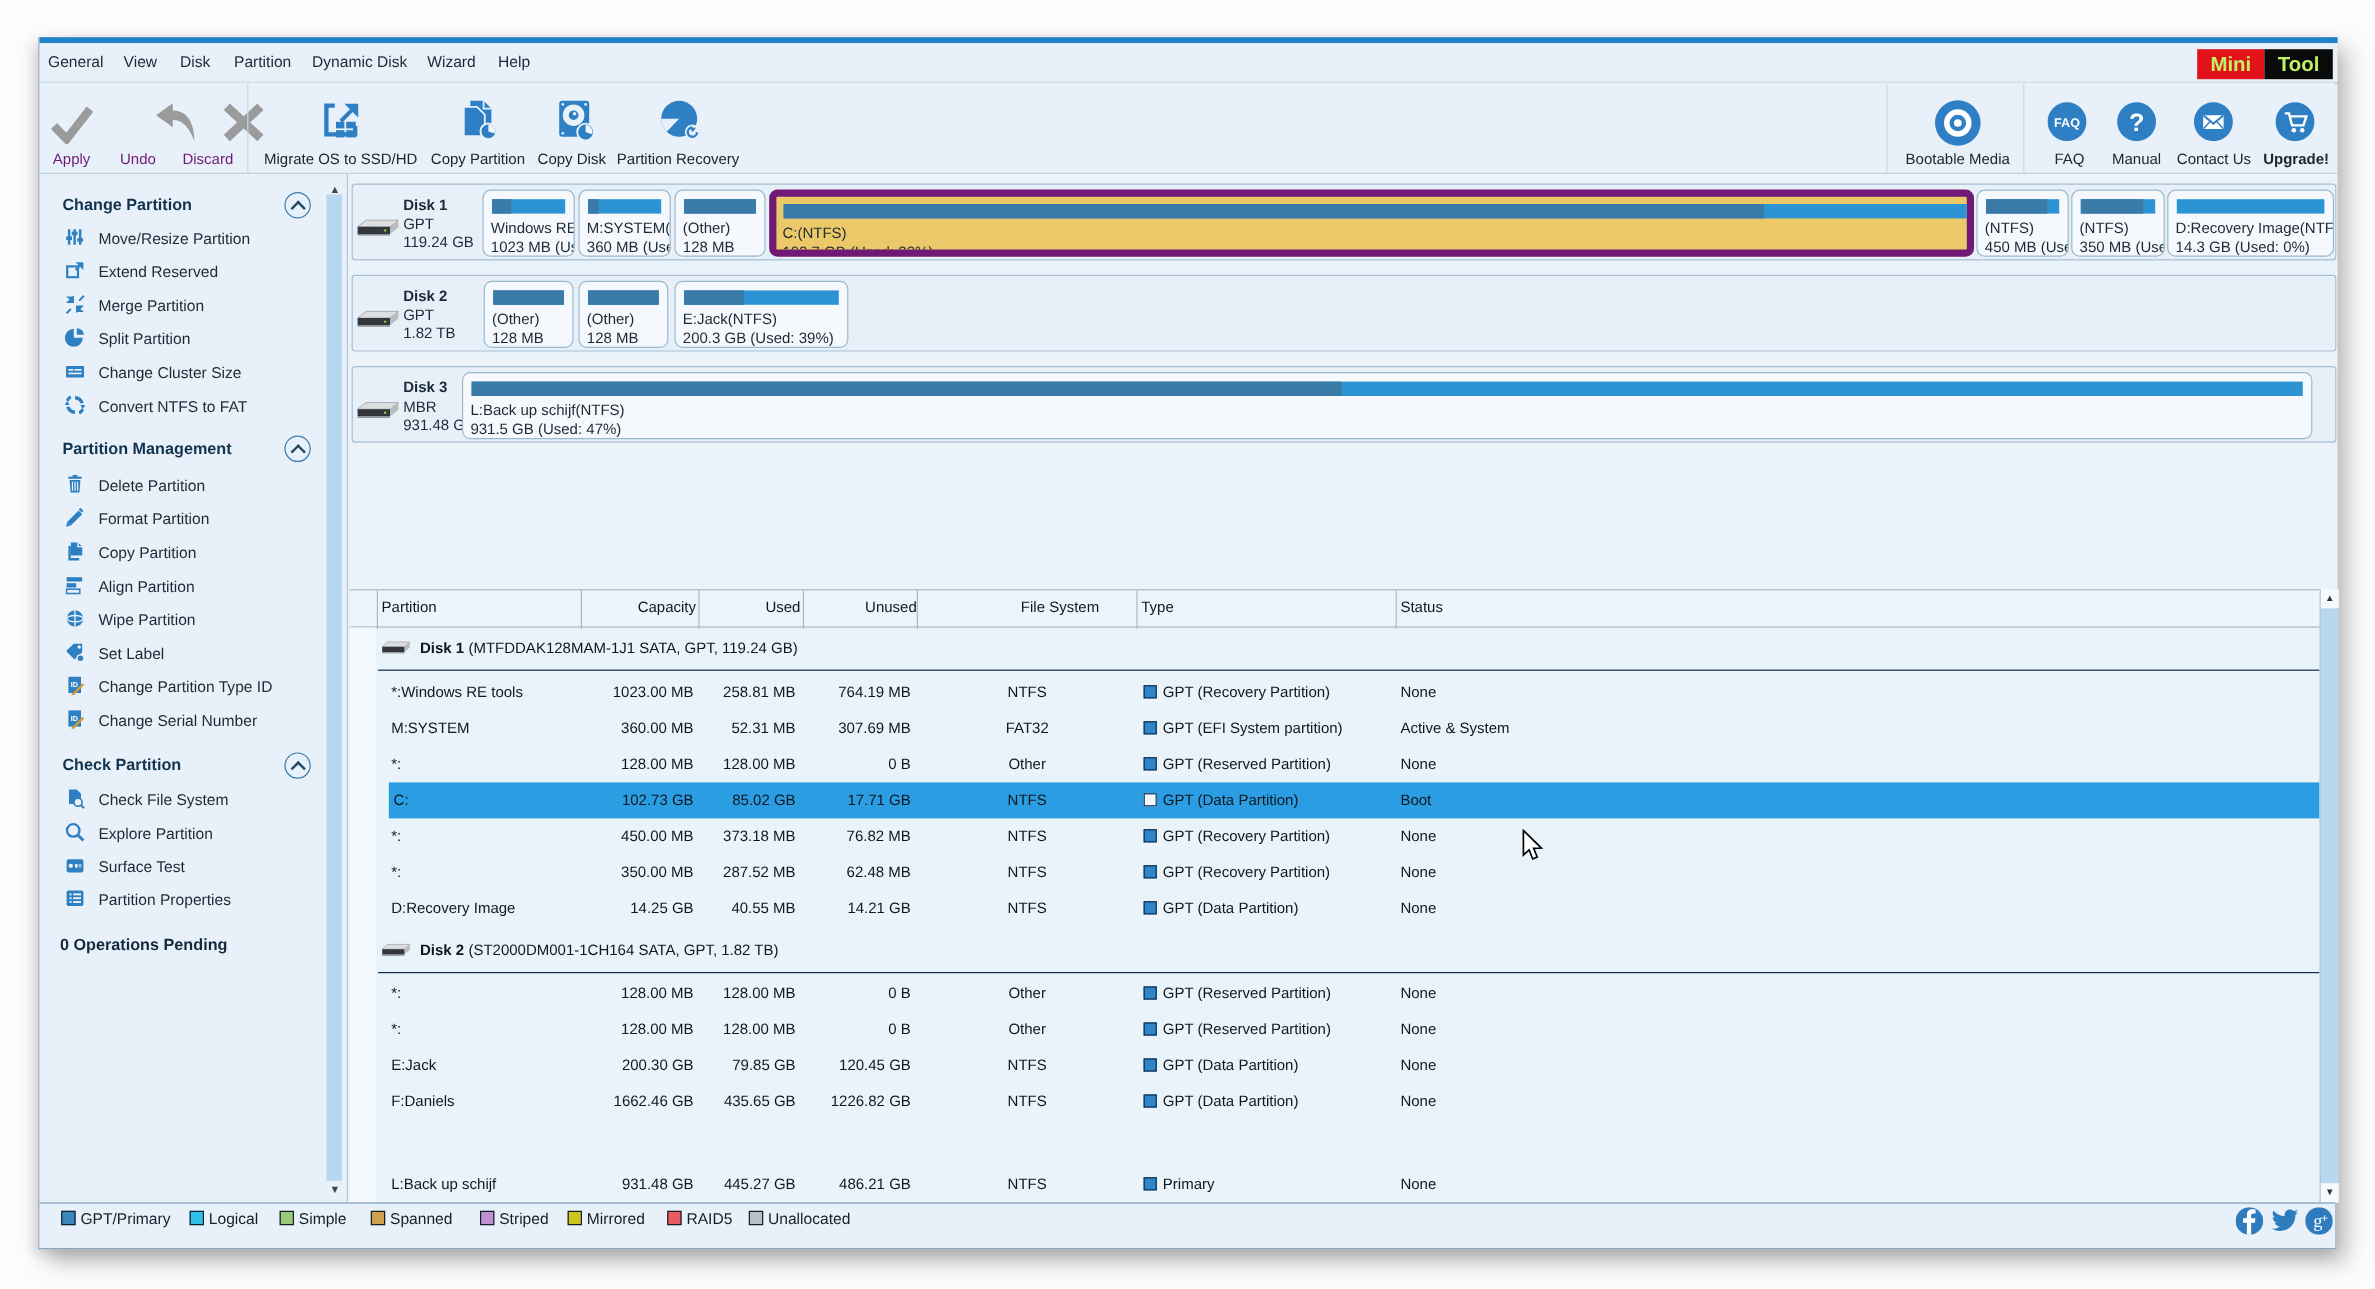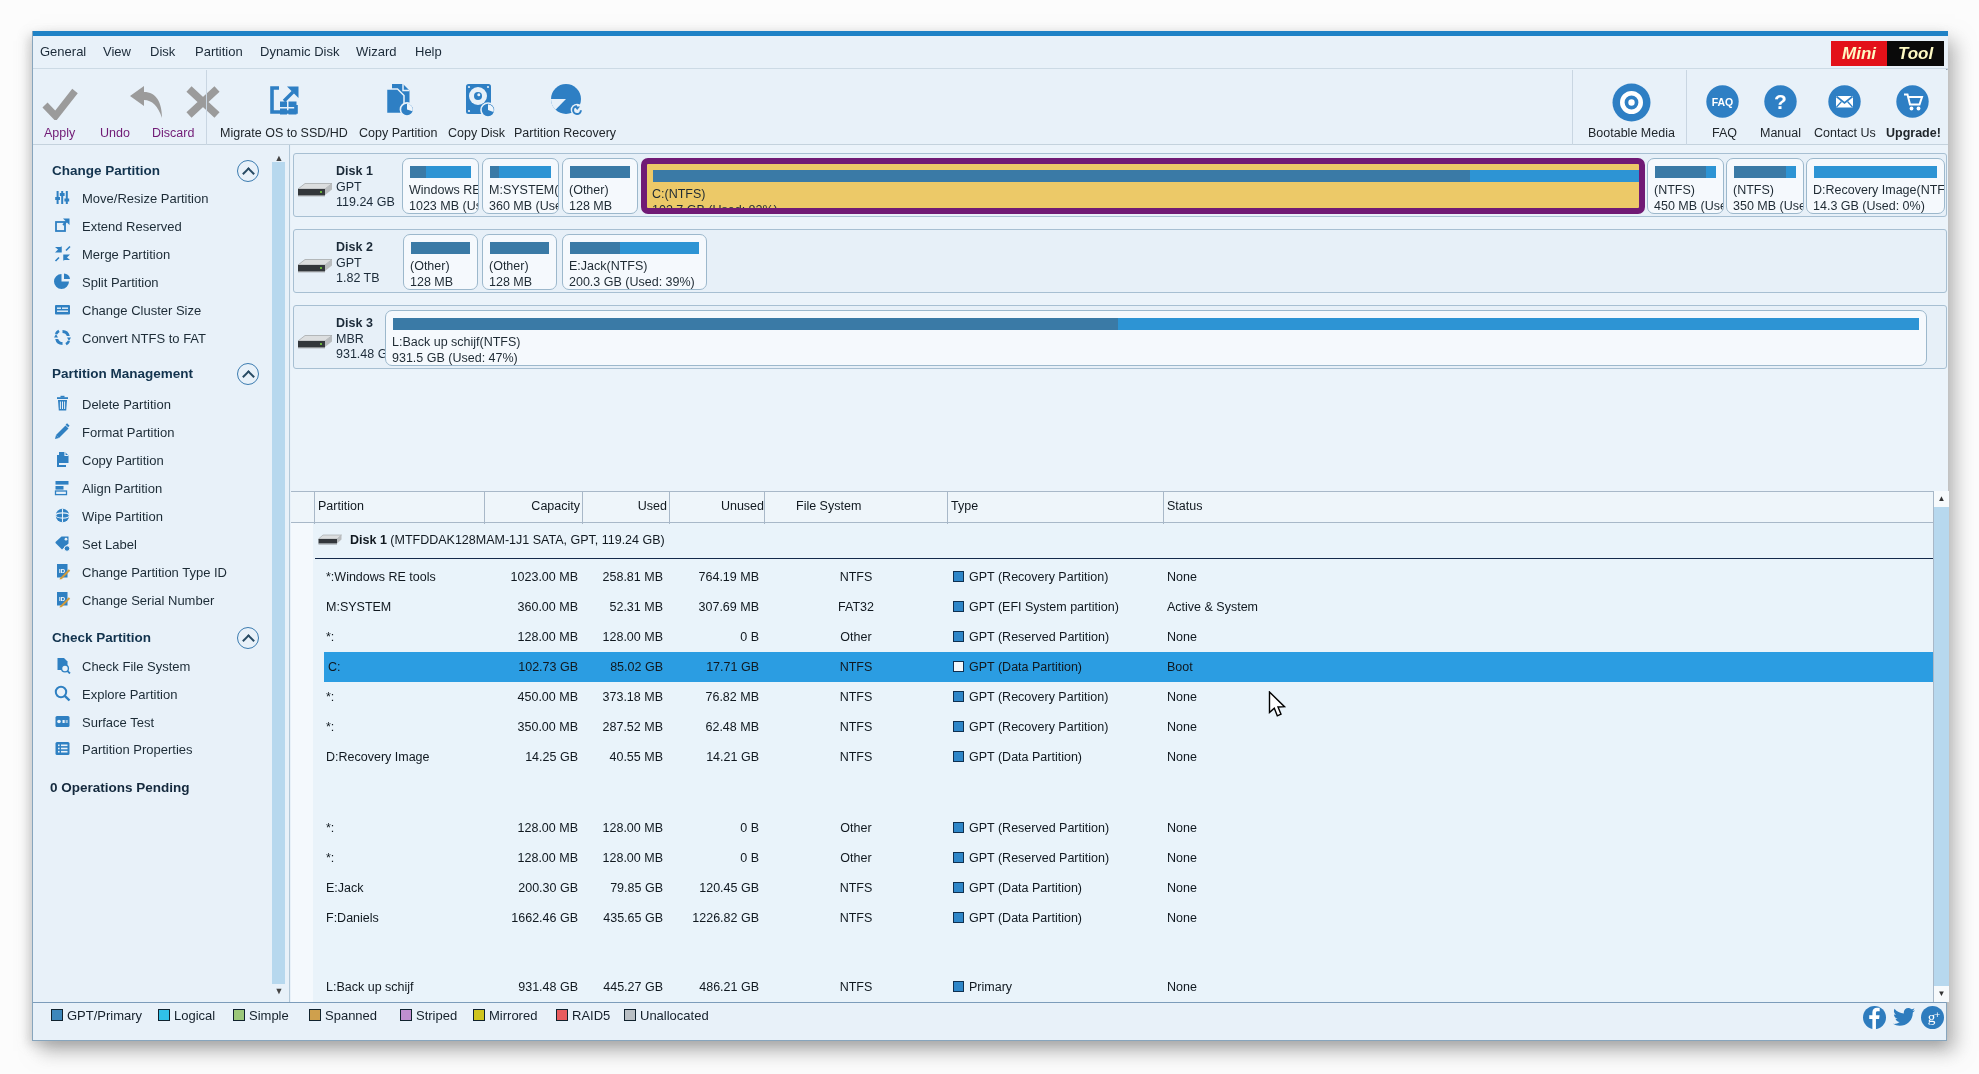--- a/index.html
+++ b/index.html
@@ -409,21 +409,21 @@
     <div class="thsep" style="left:193px"></div>
     <div class="thsep" style="left:291px"></div>
     <div class="thsep" style="left:378px"></div>
     <div class="thsep" style="left:473px"></div>
     <div class="thsep" style="left:656px"></div>
     <div class="thsep" style="left:872px"></div>
     <span class="th" style="left:27px">Partition</span>
     <span class="th" style="left:169px;width:120px;text-align:right">Capacity</span>
     <span class="th" style="left:256px;width:120px;text-align:right">Used</span>
     <span class="th" style="left:353px;width:120px;text-align:right">Unused</span>
-    <span class="th" style="left:505px;width:120px;text-align:left">File System</span>
+    <span class="th" style="left:505px;width:120px;text-align:right">File System</span>
     <span class="th" style="left:660px">Type</span>
     <span class="th" style="left:876px">Status</span>
    </div>
    <div style="position:absolute;left:0;top:32px;width:22px;height:479px;background:#f4f9fd"></div>
         <div class="grow" style="top:32px">
           <div class="gline"></div>
           <svg class="gicon" width="24" height="13" viewBox="0 0 24 13">
      <polygon points="0.5,5 5,1 23.5,1 19,5" fill="#dcdedf" stroke="#9fa2a4" stroke-width="0.6"></polygon>
      <polygon points="19,5 23.5,1 23.5,5.5 19,9.5" fill="#b9bcbe"></polygon>
      <rect x="0.5" y="5" width="18.5" height="4.5" fill="#33373b"></rect>
@@ -493,20 +493,30 @@
         </div>
    <div class="trow" style="top:251px">
           <span class="c-name">D:Recovery Image</span>
           <span class="c-cap">14.25 GB</span>
           <span class="c-used">40.55 MB</span>
           <span class="c-un">14.21 GB</span>
           <span class="c-fs">NTFS</span>
           <span class="c-ticon"></span>
           <span class="c-type">GPT (Data Partition)</span>
           <span class="c-status">None</span>
+        </div>
+   <div class="grow" style="top:284px">
+          <div class="gline"></div>
+          <svg class="gicon" width="24" height="13" viewBox="0 0 24 13">
+     <polygon points="0.5,5 5,1 23.5,1 19,5" fill="#dcdedf" stroke="#9fa2a4" stroke-width="0.6"></polygon>
+     <polygon points="19,5 23.5,1 23.5,5.5 19,9.5" fill="#b9bcbe"></polygon>
+     <rect x="0.5" y="5" width="18.5" height="4.5" fill="#33373b"></rect>
+     <rect x="0.5" y="9.5" width="18.5" height="1" fill="#8e9194"></rect>
+   </svg>
+          <span class="gname"><b>Disk 2</b> <span class="gdesc">(ST2000DM001-1CH164 SATA, GPT, 1.82 TB)</span></span>
         </div>
    <div class="trow" style="top:322px">
           <span class="c-name">*:</span>
           <span class="c-cap">128.00 MB</span>
           <span class="c-used">128.00 MB</span>
           <span class="c-un">0 B</span>
           <span class="c-fs">Other</span>
           <span class="c-ticon"></span>
           <span class="c-type">GPT (Reserved Partition)</span>
           <span class="c-status">None</span>
@@ -586,17 +596,17 @@
         <circle cx="12" cy="12" r="12" fill="#2e7cbe"></circle>
         <text x="7" y="17" font-family="Liberation Serif,serif" font-size="16" fill="#fff">g</text>
         <text x="14" y="13" font-family="Liberation Sans,sans-serif" font-size="10" fill="#fff">+</text>
       </svg>
  </div>
 
  <svg class="abs" style="left:1235px;top:660px" width="20" height="28" viewBox="0 0 20 28">
       <path d="M1.5 1 L1.5 21.5 L6.3 17.2 L9.3 24.8 L13 23.2 L10 16 L16.5 15.7 Z" fill="#fff" stroke="#000" stroke-width="1.4"></path>
     </svg>
 
- <div class="abs" style="left:1798px;top:10px;width:113px;height:25px;font-style:italic;font-weight:bold;font-size:17px;color:#fef9c3">
+ <div class="abs" style="left:1798px;top:10px;width:113px;height:25px;font-weight:bold;font-size:17px;color:#bef264">
    <div class="abs" style="left:0;top:0;width:56px;height:25px;background:#e31119;text-align:center;line-height:25px">Mini</div>
    <div class="abs" style="left:56px;top:0;width:57px;height:25px;background:#0a0a0a;text-align:center;line-height:25px">Tool</div>
  </div>
 </div>
 
 </body></html>

